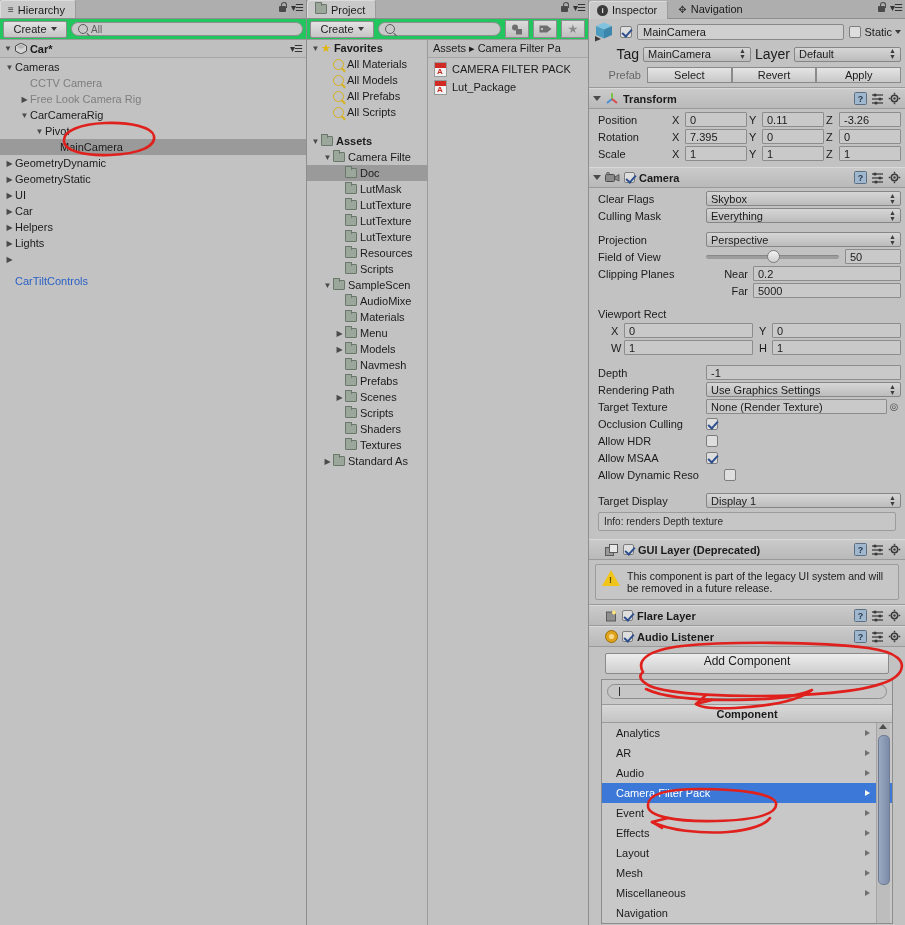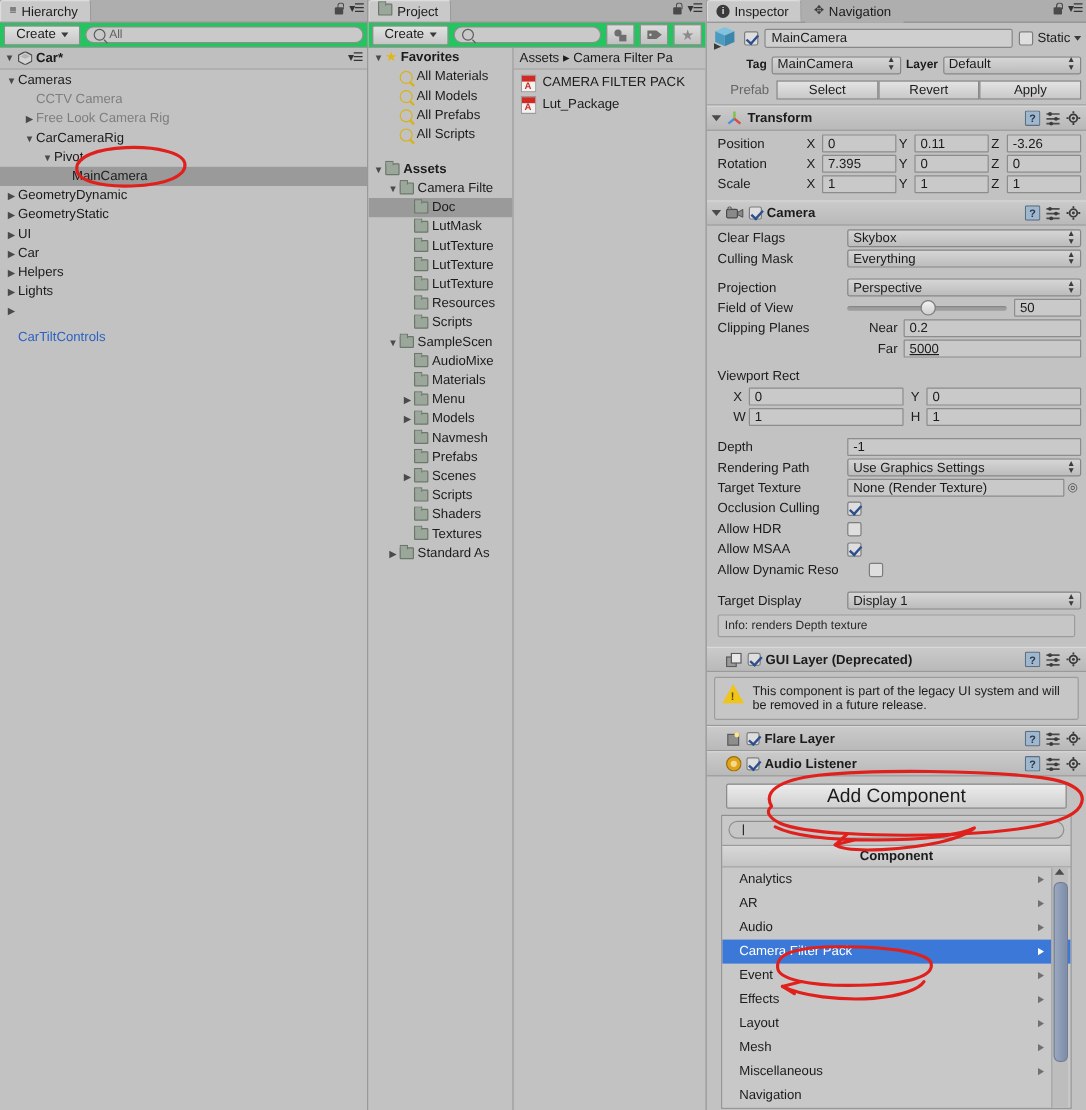--- a/index.html
+++ b/index.html
@@ -91,21 +91,21 @@
   .cube{width:22px;height:20px;position:relative;flex:none;}
   .cube svg{display:block;}
   .cb{width:12px;height:12px;background:#dedede;border:1px solid #7d7d7d;border-radius:2px;
      flex:none;position:relative;box-sizing:border-box;}
   .cb.on:after{content:"";position:absolute;left:3px;top:0px;width:4px;height:8px;
      border:2px solid #2d4f8e;border-top:none;border-left:none;transform:rotate(42deg);}
   .namefield{flex:1;height:16px;background:#cfcfcf;border:1px solid #888;border-radius:2px;
      display:flex;align-items:center;padding:0 5px;font-size:11px;box-sizing:border-box;}
   .staticbox{display:flex;align-items:center;gap:3px;font-size:11px;}
   .go-row2{display:flex;align-items:center;gap:4px;height:18px;margin-top:3px;}
-  .lab{font-size:10px;color:#1b1b1b;font-weight:bold;}
+  .lab{font-size:14px;color:#1b1b1b;}
   .dd{height:15px;background:linear-gradient(#d6d6d6,#bcbcbc);border:1px solid #868686;
      border-radius:2px;display:flex;align-items:center;padding:0 4px;font-size:11px;
      justify-content:space-between;box-sizing:border-box;}
   .dd .arrows{font-size:7px;line-height:6px;color:#3b3b3b;text-align:center;}
   .go-row3{display:flex;align-items:center;gap:0px;height:17px;margin-top:3px;}
   .prefab-lab{color:#666;font-size:11px;width:48px;text-align:right;padding-right:6px;}
   .pbtn{flex:1;height:16px;background:linear-gradient(#e4e4e4,#c8c8c8);border:1px solid #8a8a8a;
      display:flex;align-items:center;justify-content:center;font-size:11px;box-sizing:border-box;}
 
   .comp-head{height:19px;background:linear-gradient(#cacaca,#b9b9b9);
@@ -137,21 +137,21 @@
      padding:5px 6px;font-size:10.5px;color:#1b1b1b;display:flex;gap:7px;align-items:flex-start;}
   .tri-warn{width:0;height:0;border-left:9px solid transparent;border-right:9px solid transparent;
      border-bottom:16px solid #f0c419;flex:none;position:relative;}
   .tri-warn:after{content:"!";position:absolute;left:-2px;top:5px;font-size:9px;font-weight:bold;
      color:#5a4a00;}
   .sep{height:1px;background:#9a9a9a;}
 
   
   .addwrap{padding:6px 16px 0 16px;}
   .addbtn{height:19px;background:linear-gradient(#ececec,#cfcfcf);border:1px solid #8a8a8a;
-     border-radius:2px;display:flex;align-items:center;justify-content:center;font-size:16px;}
+     border-radius:2px;display:flex;justify-content:center;font-size:12px;}
   .popup{margin:5px 12px 0 12px;border:1px solid #8d8d8d;background:#c8c8c8;}
   .pop-search{padding:4px 5px 5px 5px;background:#c8c8c8;}
   .pop-searchfield{height:15px;background:#c6c6c6;border:1px solid #8e8e8e;border-radius:8px;
      display:flex;align-items:center;padding:0 7px;gap:4px;box-sizing:border-box;}
   .caret-txt{width:1px;height:9px;background:#2a2a2a;}
   .pop-title{height:17px;background:linear-gradient(#d8d8d8,#c4c4c4);
      border-top:1px solid #9a9a9a;border-bottom:1px solid #9a9a9a;
      display:flex;align-items:center;justify-content:center;font-weight:bold;font-size:11px;}
   .pop-list{position:relative;background:#c8c8c8;}
   .pitem{height:20px;display:flex;align-items:center;padding:0 6px 0 14px;font-size:11px;
@@ -761,21 +761,21 @@
         <div class="r">
           <span class="rl">Clipping Planes</span>
           <span style="width:42px;text-align:right;padding-right:5px;">Near</span>
           <span class="fld" style="flex:1;">
             <span>0.2</span>
           </span>
         </div>
         <div class="r">
           <span class="rl"></span>
           <span style="width:42px;text-align:right;padding-right:5px;">Far</span>
-          <span class="fld" style="flex:1;text-decoration:underline;">
+          <span class="fld" style="flex:1;">
             <span>5000</span>
           </span>
         </div>
         <div style="height:6px;"></div>
         <div class="r">
           <span class="rl">Viewport Rect</span>
         </div>
         <div class="r" style="padding-left:16px;">
           <span class="axl">X</span>
           <span class="fld" style="flex:1;">

